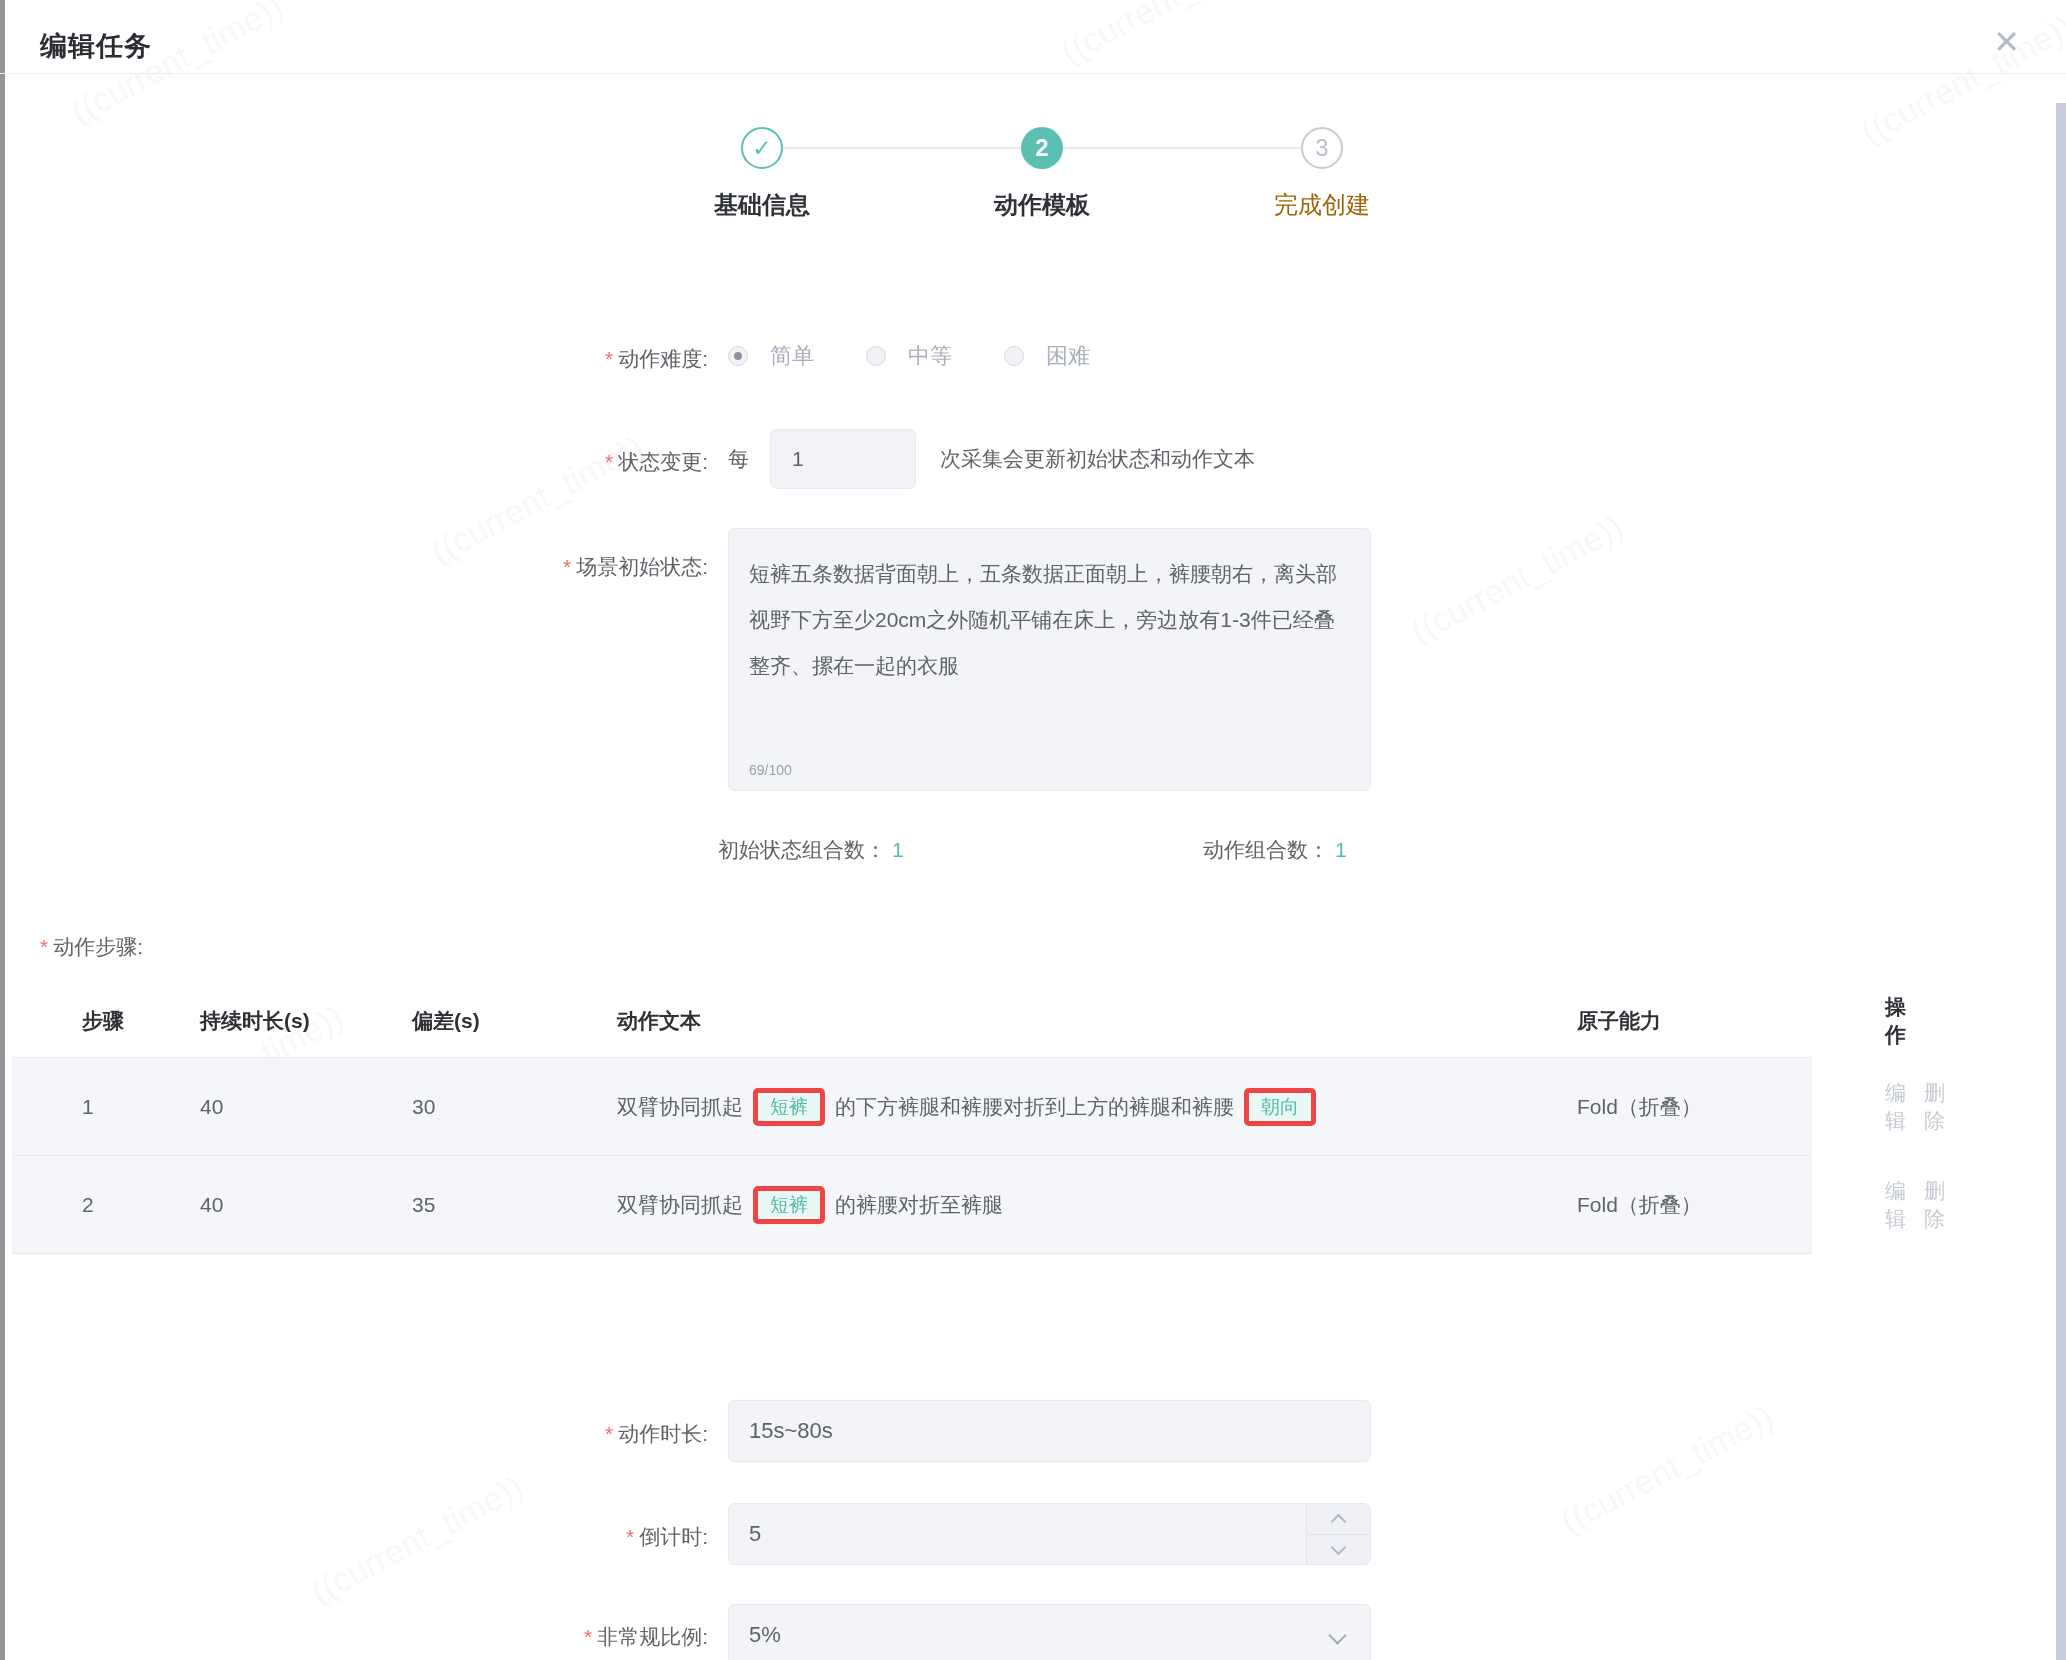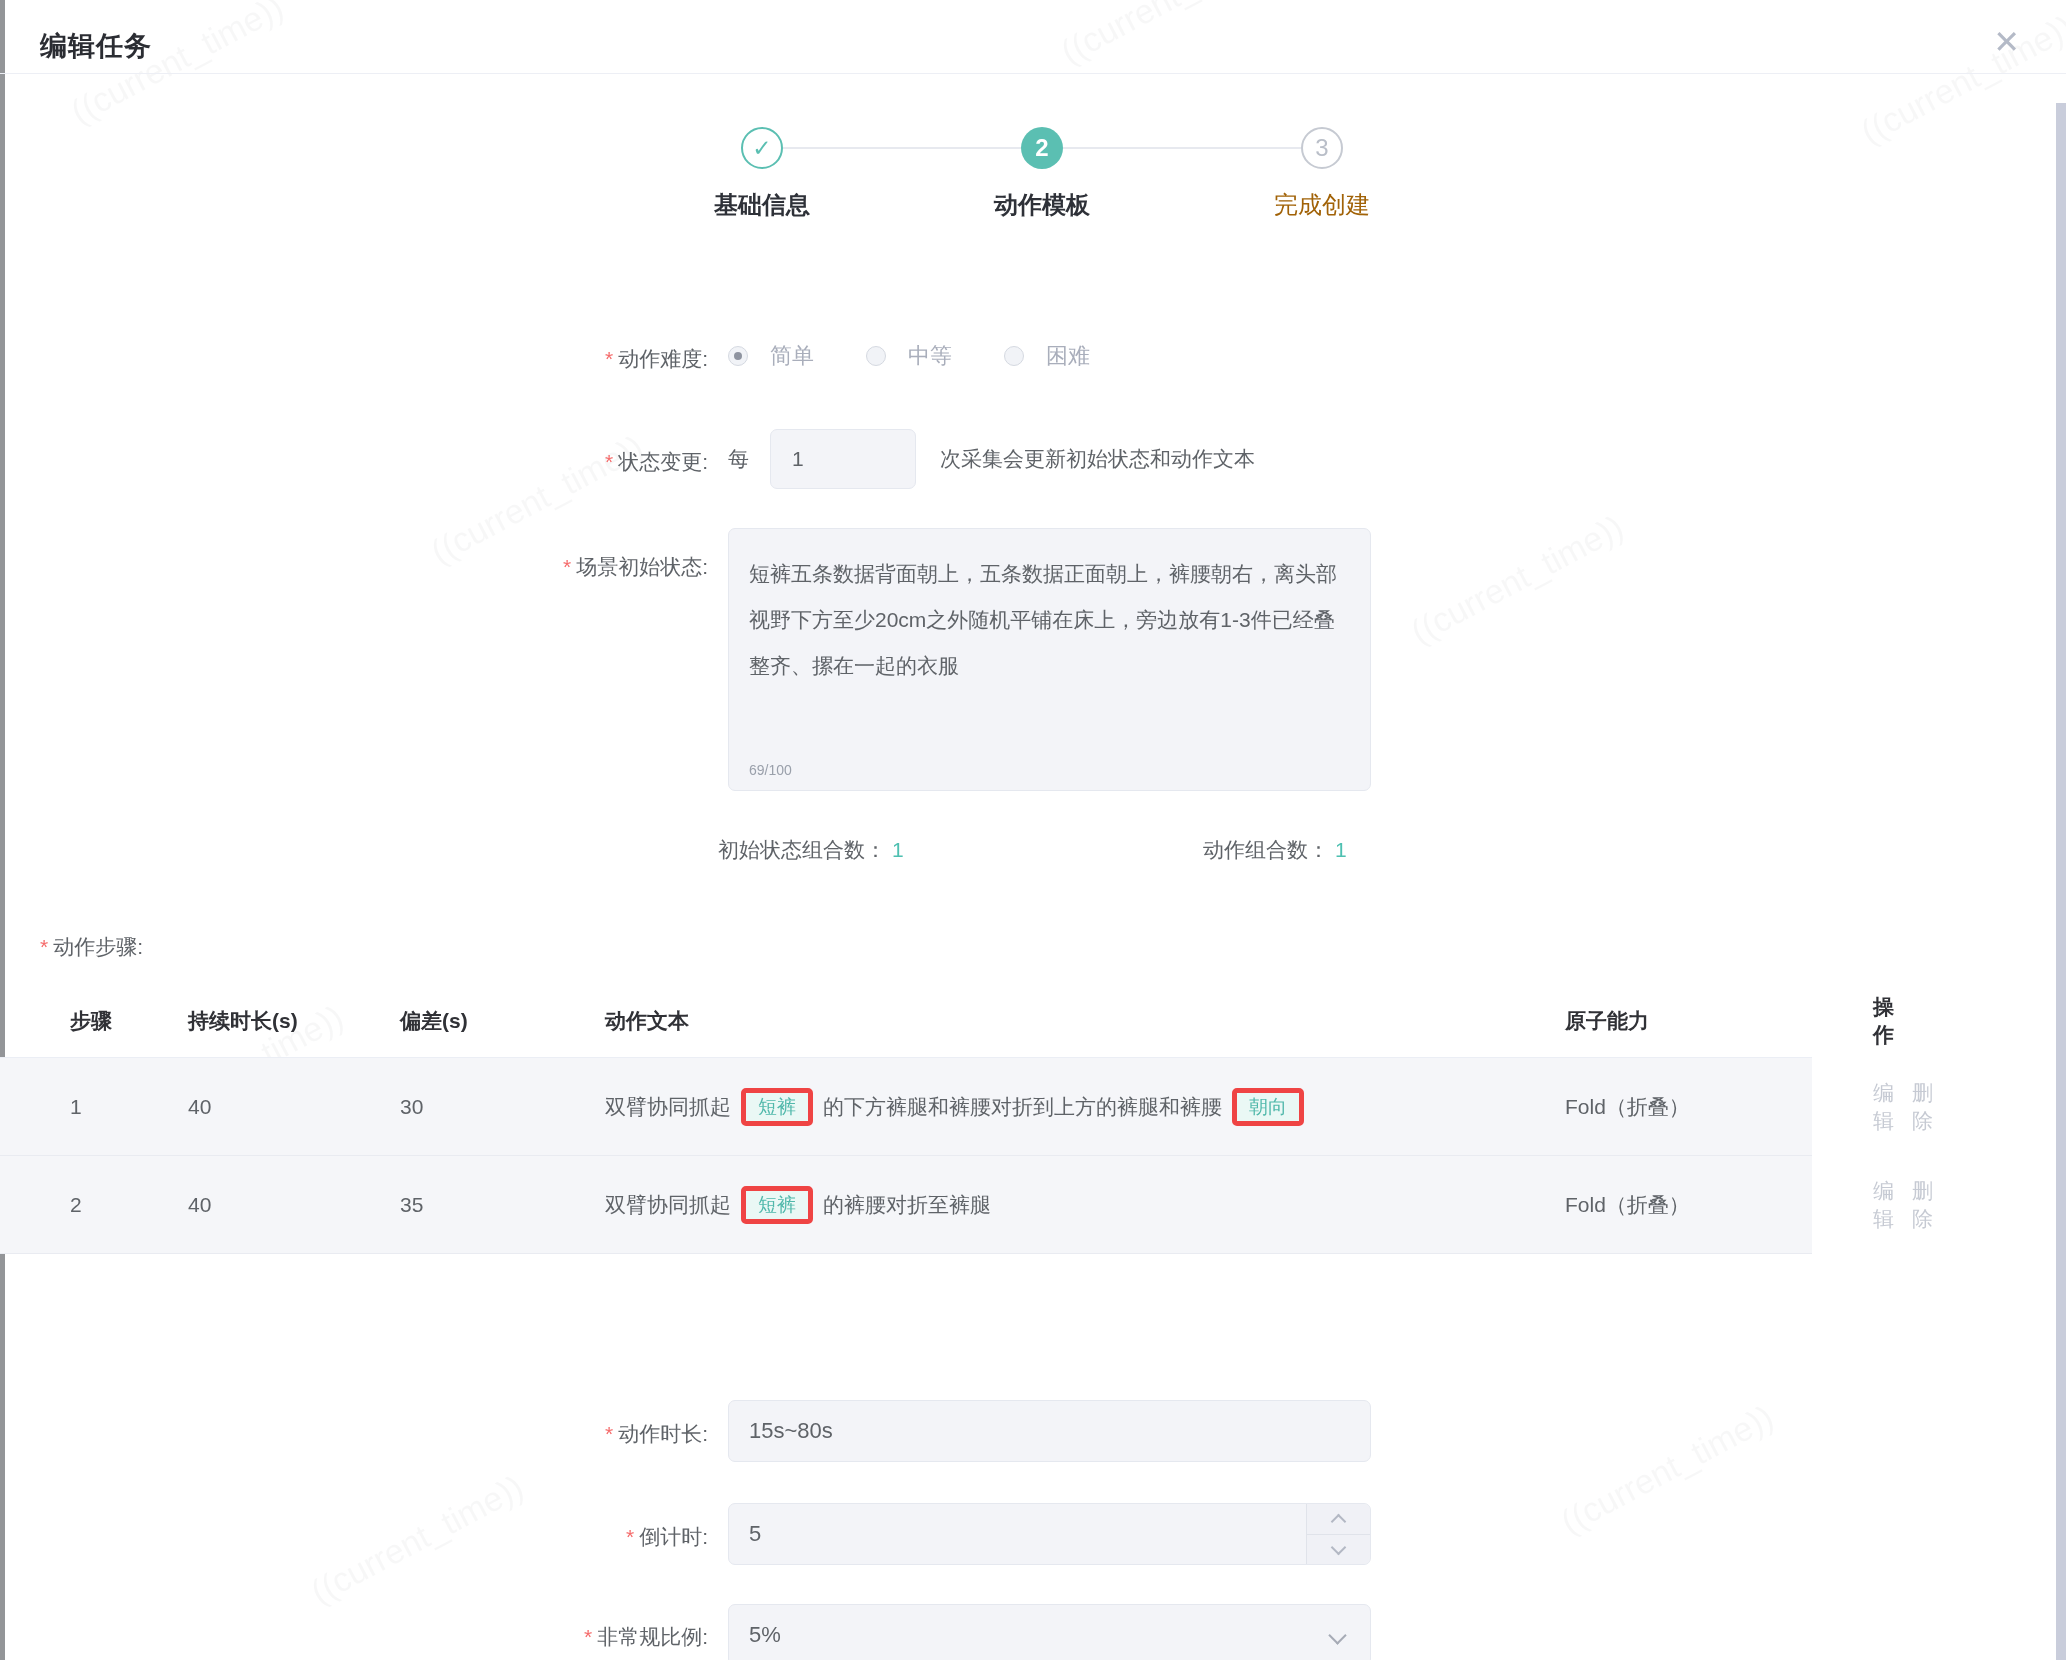--- a/index.html
+++ b/index.html
@@ -49,21 +49,21 @@
   .ta-wrap { position:absolute; left:728px; top:528px; width:643px; height:263px; padding:22px 20px 50px 20px; }
   .ta-text { width:100%; height:100%; border:none; background:transparent; resize:none; outline:none; color:#5f6368; font-size:21px; line-height:46px; font-family:"Liberation Sans","DejaVu Sans",sans-serif; overflow:hidden; }
   .ta-counter { position:absolute; left:20px; bottom:12px; font-size:14px; color:#9aa0ab; }
 
   .combo { position:absolute; top:836px; font-size:21px; color:#5f6368; }
   .combo .cval { color:#4ec0b1; margin-left:6px; }
 
   .steps-label { position:absolute; left:40px; top:933px; font-size:21px; color:#5f6368; }
 
   
-  .atable { position:absolute; left:0; top:985px; width:1812px; }
+  .atable { position:absolute; left:0; top:985px; width:1812px;padding-left:12px; }
   .trow { display:grid; grid-template-columns:118px 212px 205px 960px 308px auto; padding-left:70px; align-items:center; }
   .thead { height:73px; border-bottom:1px solid #ebeef5; font-weight:700; color:#303136; font-size:21px; }
   .tbody-row { height:98px; background:#f5f6f9; border-bottom:1px solid #e9ebf1; color:#5f6368; font-size:21px; }
   .cell-text { display:flex; align-items:center; flex-wrap:wrap; }
   .tag { display:inline-flex; align-items:center; height:38px; padding:0 12px; margin:0 10px; border:5px solid #ef4444; background:#eaf8f5; border-radius:5px; color:#51b8ab; font-size:19px; }
   .acts { display:flex; gap:18px; color:#c6cad3; font-size:21px; }
   .acts span { cursor:pointer; }
   .add-band { height:78px; background:#f5f6f9; display:flex; align-items:center; justify-content:center; color:#b7bcc8; font-size:21px; cursor:pointer; }
 
   

